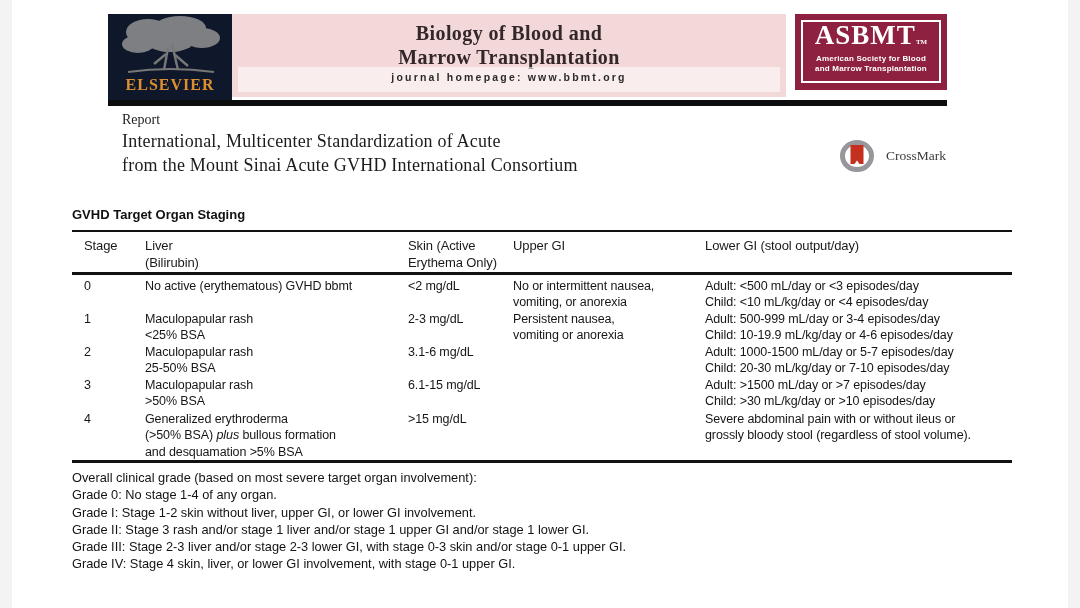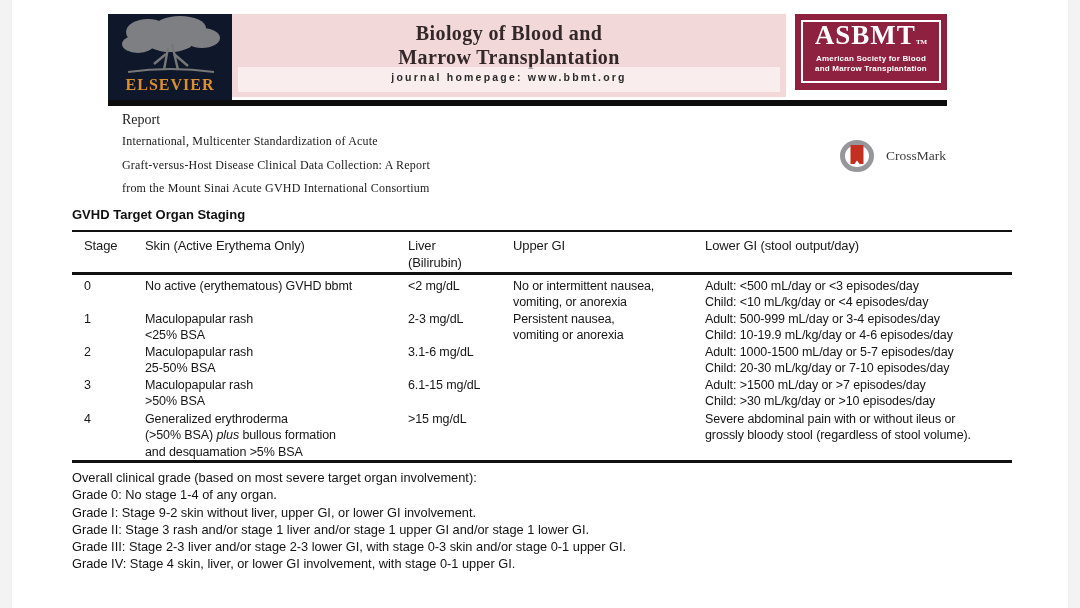--- a/index.html
+++ b/index.html
@@ -41,21 +41,21 @@
   #asbmt-sub{
     position:absolute;top:40px;left:0;width:100%;text-align:center;
     font-size:8px;line-height:9.5px;color:#ffffff;font-weight:bold;letter-spacing:.2px;
     white-space:pre-line;
   }
   #header-rule{left:108px;top:100px;width:839px;height:6px;background:#0d0d0d;}
   
   #report-label{left:122px;top:112px;font-family:"Liberation Serif",serif;font-size:14px;color:#232323;}
   #article-title{
     left:122px;top:130px;width:720px;font-family:"Liberation Serif",serif;
-    font-size:12px;line-height:23.5px;color:#1b1b1b;letter-spacing:.2px;
+    font-size:18px;line-height:23.5px;color:#1b1b1b;letter-spacing:.2px;
   }
   #crossmark-badge{left:836px;top:139px;display:flex;align-items:center;}
   #crossmark-label{font-family:"Liberation Serif",serif;font-size:13.5px;color:#3a3a3a;margin-left:8px;}
   
   #staging-table{left:72px;top:207px;width:940px;}
   #table-caption{font-size:13px;font-weight:600;color:#111;height:16px;margin-bottom:7px;}
   .rule-thin{height:2px;background:#111;}
   .rule-mid{height:2.5px;background:#111;}
   .rule-thick{height:3px;background:#111;}
   .trow{display:grid;grid-template-columns:73px 263px 105px 192px 307px;}
@@ -113,43 +113,42 @@
 and Marrow Transplantation</div>
   </div>
 </div>
 
 <div class="abs" id="header-rule"></div>
 
 <div class="abs" id="report-label">Report</div>
 
 <div class="abs" id="article-title">
   <div>International, Multicenter Standardization of Acute</div>
-  <div>Graft-versus-Host Disease Clinical Data Collection: A Report</div>
   <div>from the Mount Sinai Acute GVHD International Consortium</div>
 </div>
 
 <div class="abs" id="crossmark-badge">
   <svg width="42" height="34" viewBox="0 0 42 34">
     <ellipse cx="21" cy="17" rx="14.5" ry="13.5" fill="none" stroke="#97979b" stroke-width="5"></ellipse>
     <rect x="14.5" y="6" width="13" height="19" fill="#c4301f"></rect>
     <polygon points="18.5,25 23.5,25 21,21.5" fill="#ffffff"></polygon>
   </svg>
   <span id="crossmark-label">CrossMark</span>
 </div>
 
 <div class="abs" id="staging-table">
   <div id="table-caption">GVHD Target Organ Staging</div>
   <div class="rule-thin"></div>
 
   <div id="thead">
     <div class="trow">
       <div class="cell stage-cell">Stage</div>
-      <div class="cell">Skin (Active Erythema Only)</div>
       <div class="cell">Liver
 (Bilirubin)</div>
+      <div class="cell">Skin (Active Erythema Only)</div>
       <div class="cell">Upper GI</div>
       <div class="cell">Lower GI (stool output/day)</div>
     </div>
   </div>
   <div class="rule-mid"></div>
 
   <div class="trow body-row r0">
     <div class="cell stage-cell">0</div>
     <div class="cell">No active (erythematous) GVHD bbmt</div>
     <div class="cell">&lt;2 mg/dL</div>
@@ -200,17 +199,17 @@
     <div class="cell">Severe abdominal pain with or without ileus or
 grossly bloody stool (regardless of stool volume).</div>
   </div>
 
   <div class="rule-thick"></div>
 </div>
 
 <div class="abs" id="footnotes">
   <div>Overall clinical grade (based on most severe target organ involvement):</div>
   <div>Grade 0: No stage 1-4 of any organ.</div>
-  <div>Grade I: Stage 9-2 skin without liver, upper GI, or lower GI involvement.</div>
+  <div>Grade I: Stage 1-2 skin without liver, upper GI, or lower GI involvement.</div>
   <div>Grade II: Stage 3 rash and/or stage 1 liver and/or stage 1 upper GI and/or stage 1 lower GI.</div>
   <div>Grade III: Stage 2-3 liver and/or stage 2-3 lower GI, with stage 0-3 skin and/or stage 0-1 upper GI.</div>
   <div>Grade IV: Stage 4 skin, liver, or lower GI involvement, with stage 0-1 upper GI.</div>
 </div>
 
 </body></html>

